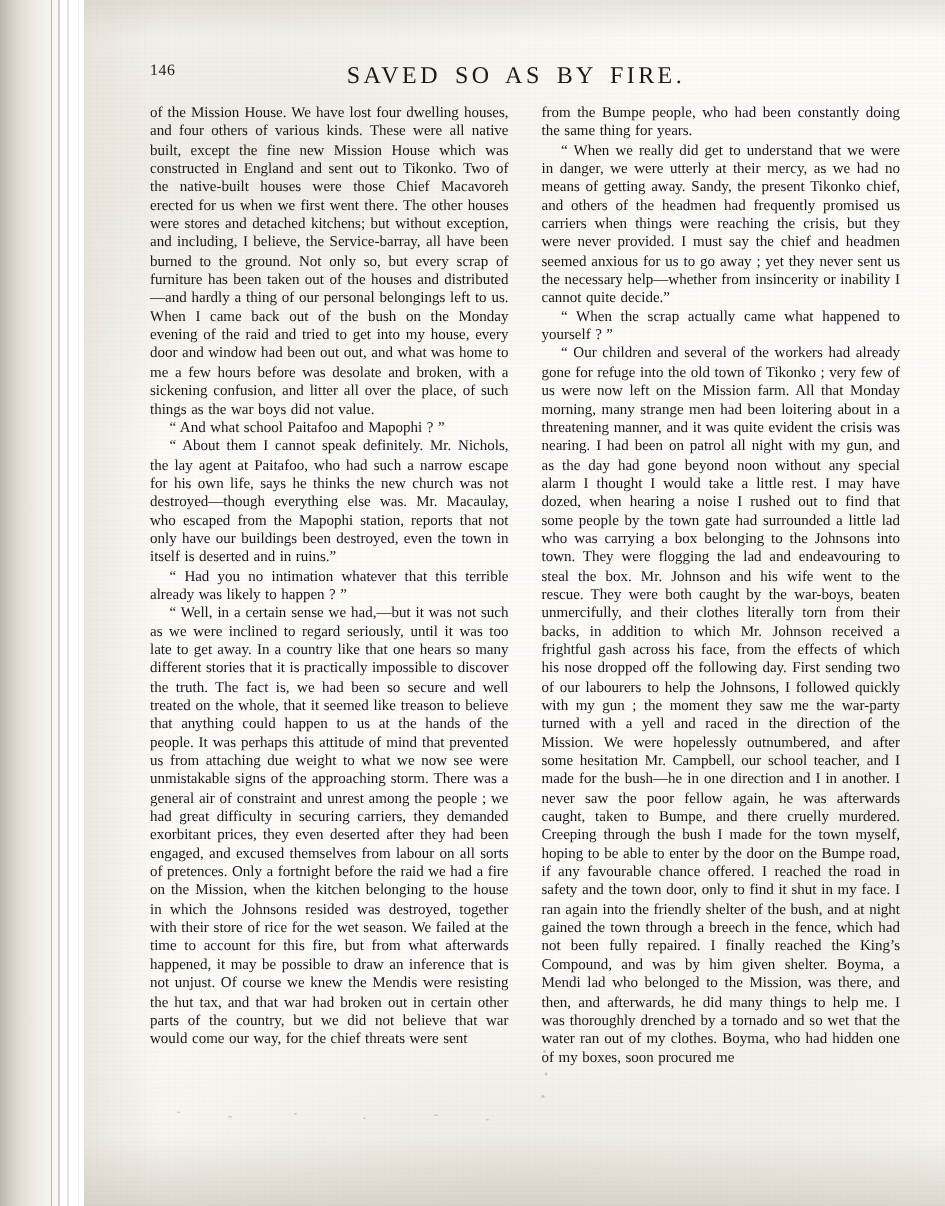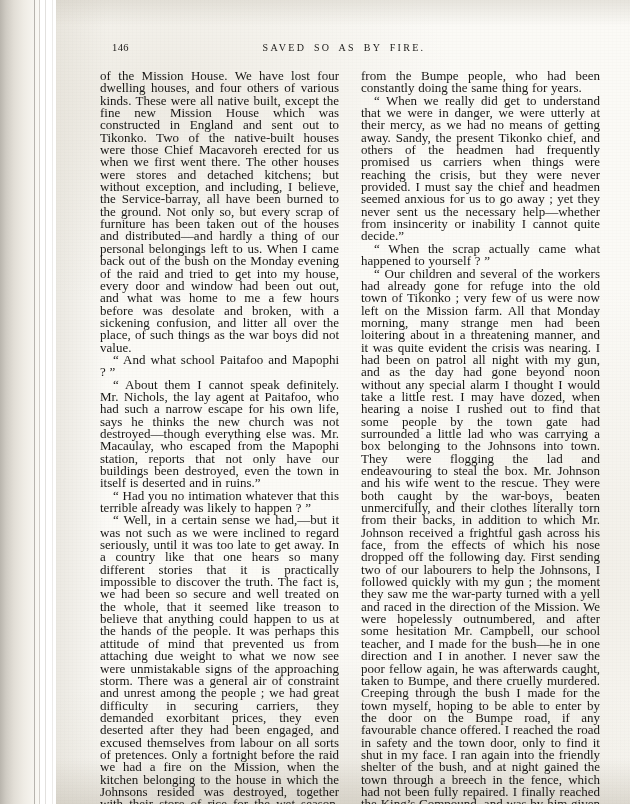--- a/index.html
+++ b/index.html
@@ -84,45 +84,44 @@
     left: 44px; top: 42px;
     width: 488px;
     height: 16px;
   }
   #folio {
     position: absolute;
     left: 0; top: 0;
     font-size: 10.5px;
     letter-spacing: 0.4px;
     color: #1b1a18;
-    margin-left: 12px;
   }
   #runtitle {
     position: absolute;
     left: 0; top: 0;
     width: 488px;
     text-align: center;
-    font-size: 10px;
+    font-size: 16px;
     letter-spacing: 2.3px;
     color: #1b1a18;
     word-spacing: 3px;
   }
 
   
   #columns {
     position: absolute;
     left: 44px; top: 70px;
     width: 500px;
     height: 690px;
     display: flex;
     gap: 22px;
   }
   .col {
     width: 239px;
-    font-size: 13px;
+    font-size: 10px;
     line-height: 12.35px;
     color: #171614;
     text-align: justify;
     text-justify: inter-word;
     -webkit-hyphens: none;
     hyphens: none;
     word-spacing: 0.5px;
   }
   .col p {
     margin: 0;

